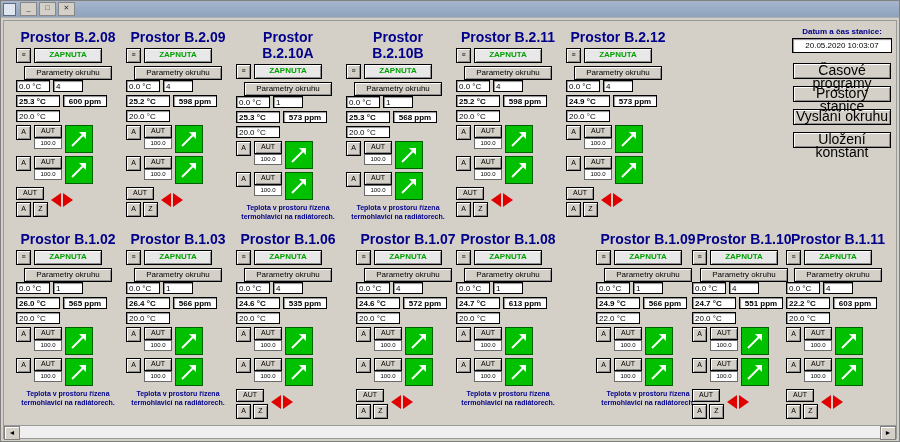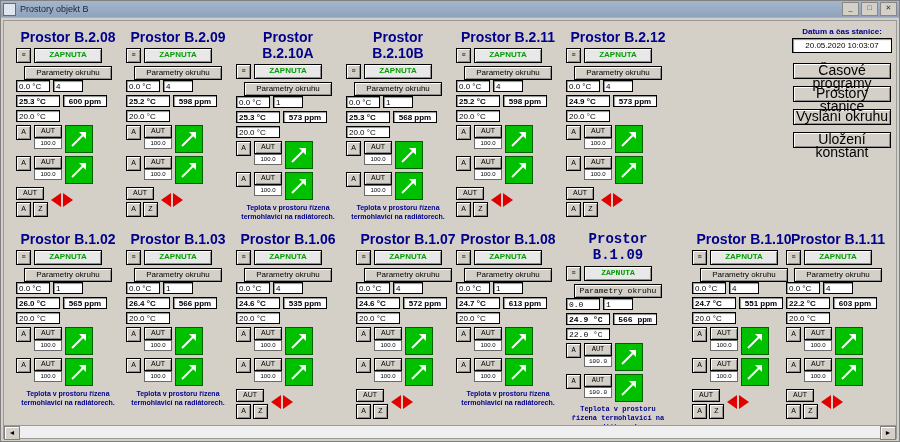--- a/index.html
+++ b/index.html
@@ -119,21 +119,20 @@
   }
   .sb-track{flex:1 1 auto;background:#efefef;}
 </style>
 </head>
 <body>
 
 <div class="app">
 
   <div class="titlebar">
     <div class="tb-icon"></div>
-    <div class="tb-title">Prostory objekt B</div>
     <div class="tb-buttons">
       <div class="tb-btn">_</div>
       <div class="tb-btn">□</div>
       <div class="tb-btn">✕</div>
     </div>
   </div>
 
   <div class="workspace">
     <div class="grid" id="room-grid">
         <div class="room" style="left: 12px; top: 8px;">
@@ -751,21 +750,21 @@
             </div>
             <div class="valve">
               <svg class="arrow" viewBox="0 0 20 20">
                 <line x1="3" y1="17" x2="16" y2="4" stroke="#ffffff" stroke-width="2"></line>
                 <polygon points="17,3 17,10 10,3" fill="#ffffff"></polygon>
               </svg>
             </div>
           </div>
           <div class="note">Teplota v prostoru řízena termohlavicí na radiátorech.</div>
         </div>
-        <div class="room" style="left: 562px; top: 210px; font-family: Liberation Mono, monospace;">
+        <div class="room" style="left: 592px; top: 210px;">
           <div class="room-title">Prostor B.1.09</div>
           <div class="row">
             <div class="mini">≡</div>
             <div class="state-btn">ZAPNUTA</div>
           </div>
           <div class="btn btn-wide">Parametry okruhu</div>
           <div class="row">
             <div class="field f-set">0.0 °C</div>
             <div class="field f-prog">1</div>
           </div>

